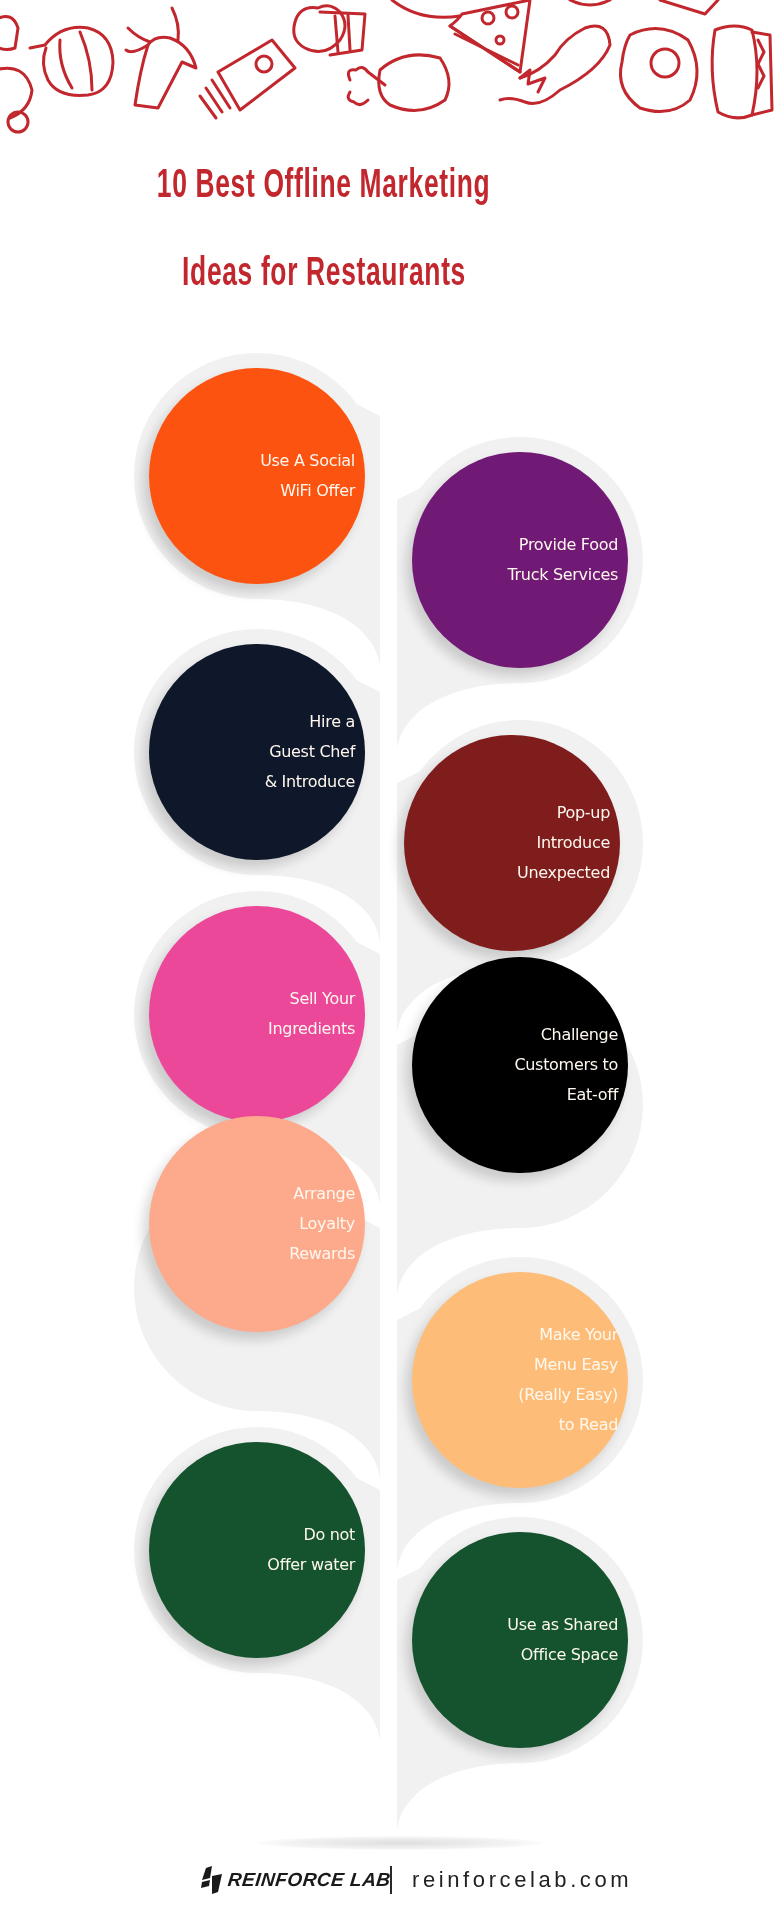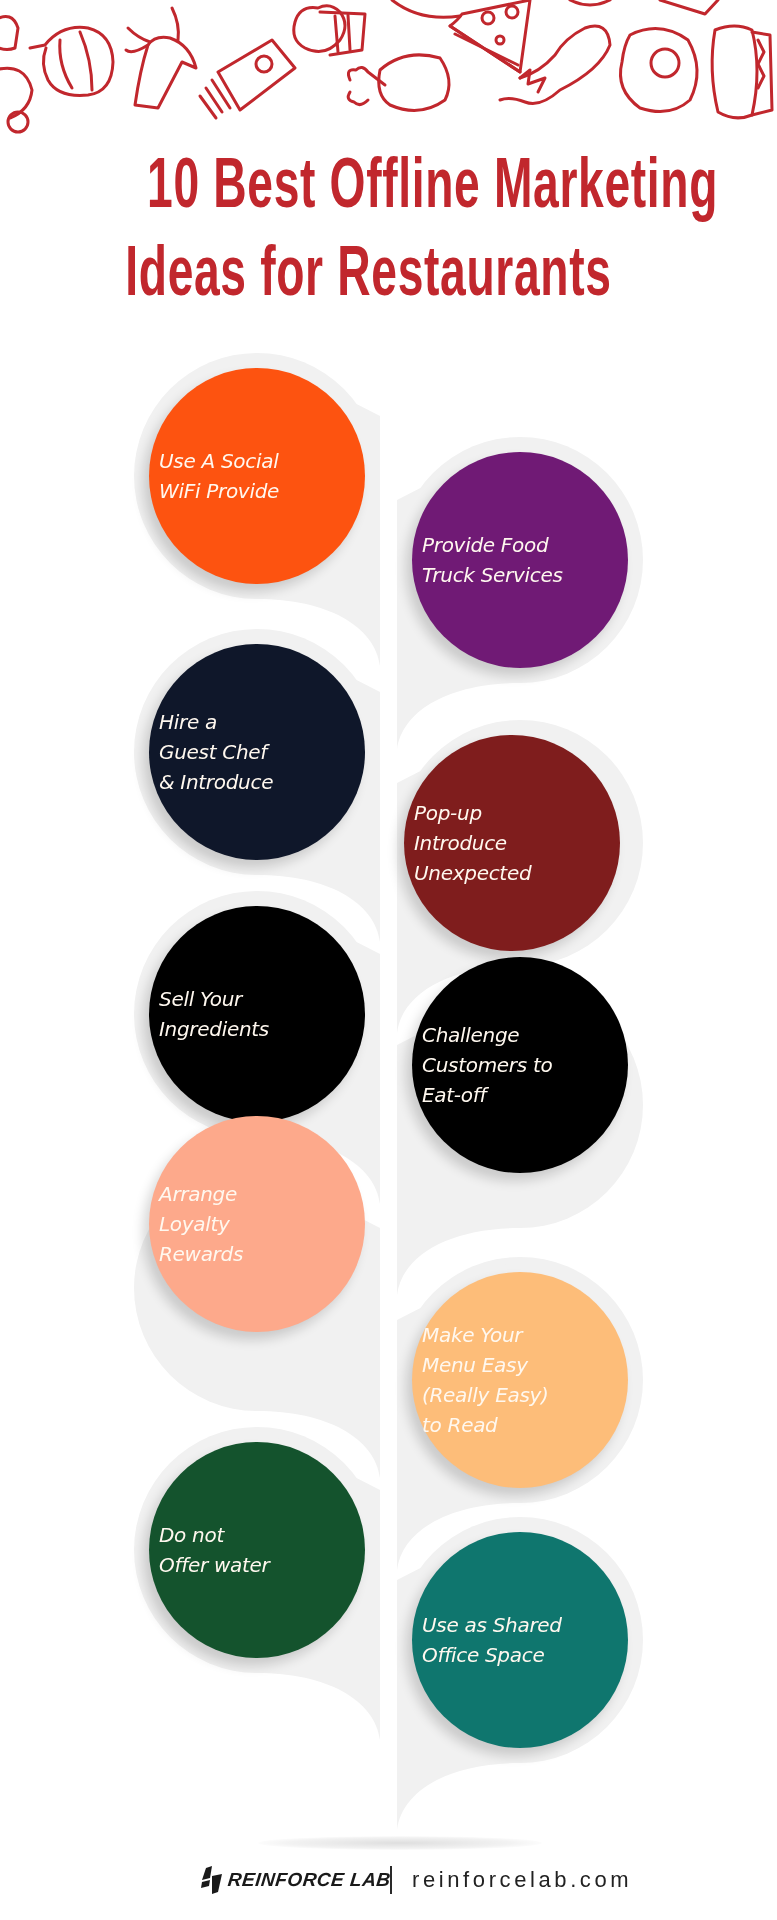--- a/index.html
+++ b/index.html
@@ -1,23 +1,23 @@
 <!DOCTYPE html>
 <html><head>
 <meta charset="utf-8">
 <style>
   html, body { margin: 0; padding: 0; background: #ffffff; }
   body { width: 777px; height: 1920px; position: relative; overflow: hidden; font-family: "DejaVu Sans", sans-serif; }
   .doodles { position: absolute; left: 0; top: 0; width: 777px; height: 140px; }
-  .title { position: absolute; left: 0; width: 648px; text-align: right; color: #c1272d; font-family: "Liberation Sans", sans-serif; font-weight: bold; font-size: 70px; line-height: 62px; letter-spacing: 1px; }
+  .title { position: absolute; left: 0; width: 648px; text-align: center; color: #c1272d; font-family: "Liberation Sans", sans-serif; font-weight: bold; font-size: 40px; line-height: 62px; letter-spacing: 1px; }
   .title span { display: inline-block; transform: scaleX(0.66); transform-origin: center; white-space: nowrap; }
   .title.l1 { top: 152px; }
   .title.l2 { top: 240px; }
   .tree { position: absolute; left: 0; top: 0; width: 777px; height: 1920px; }
-  .circle { position: absolute; width: 216px; height: 216px; border-radius: 50%; display: flex; align-items: center; justify-content: center; text-align: left; color: #fff8ef; font-family: "DejaVu Sans", sans-serif; font-size: 20px; line-height: 30px; box-shadow: -6px 8px 12px rgba(0,0,0,0.16); font-style: italic; }
+  .circle { position: absolute; width: 216px; height: 216px; border-radius: 50%; display: flex; align-items: center; justify-content: center; text-align: right; color: #fff8ef; font-family: "DejaVu Sans", sans-serif; font-size: 16px; line-height: 30px; box-shadow: -6px 8px 12px rgba(0,0,0,0.16); }
   .circle .txt { display: block; width: 196px; letter-spacing: -0.3px; }
   .footer-shadow { position: absolute; left: 258px; top: 1836px; width: 284px; height: 14px; border-radius: 50%; background: radial-gradient(ellipse at center, rgba(0,0,0,0.13) 0%, rgba(0,0,0,0.05) 55%, rgba(0,0,0,0) 75%); }
   .logo { position: absolute; left: 200px; top: 1866px; height: 28px; display: flex; align-items: center; }
   .logo-mark { width: 24px; height: 28px; margin-right: 4px; }
   .logo-text { font-family: "Liberation Sans", sans-serif; font-weight: bold; font-style: italic; font-size: 19px; color: #1a1a1a; letter-spacing: 0.5px; transform: skewX(-6deg); }
   .divider { position: absolute; left: 390px; top: 1866px; width: 2px; height: 28px; background: #2a2a2a; }
   .url { position: absolute; left: 412px; top: 1867px; font-family: "Liberation Sans", sans-serif; font-size: 22px; letter-spacing: 3.6px; color: #222222; line-height: 26px; }
 </style>
 </head>
 <body>
@@ -103,47 +103,47 @@
   <use href="#leafR" x="520" y="843"></use>
   <use href="#leafL" x="257" y="1014"></use>
   <use href="#leafR" x="520" y="1105"></use>
   <use href="#leafL" x="257" y="1288"></use>
   <use href="#leafR" x="520" y="1380"></use>
   <use href="#leafL" x="257" y="1550"></use>
   <use href="#leafR" x="520" y="1640"></use>
 </svg>
 
 <div class="circle" style="left:149px; top:368px; background:#fd5310;">
-  <span class="txt"><span>Use A Social</span><br><span>WiFi Provide</span></span>
+  <span class="txt"><span>Use A Social</span><br><span>WiFi Offer</span></span>
 </div>
 <div class="circle" style="left:412px; top:452px; background:#701a75;">
   <span class="txt"><span>Provide Food</span><br><span>Truck Services</span></span>
 </div>
 <div class="circle" style="left:149px; top:644px; background:#0f172a;">
   <span class="txt"><span>Hire a</span><br><span>Guest Chef</span><br><span>&amp; Introduce</span></span>
 </div>
 <div class="circle" style="left:404px; top:735px; background:#7f1d1d;">
   <span class="txt"><span>Pop-up</span><br><span>Introduce</span><br><span>Unexpected</span></span>
 </div>
-<div class="circle" style="left:149px; top:906px; background:#000000;">
+<div class="circle" style="left:149px; top:906px; background:#ec4899;">
   <span class="txt"><span>Sell Your</span><br><span>Ingredients</span></span>
 </div>
 <div class="circle" style="left:412px; top:957px; background:#000000;">
   <span class="txt"><span>Challenge</span><br><span>Customers to</span><br><span>Eat-off</span></span>
 </div>
 <div class="circle" style="left:149px; top:1116px; background:#fda98b;">
   <span class="txt"><span>Arrange</span><br><span>Loyalty</span><br><span>Rewards</span></span>
 </div>
 <div class="circle" style="left:412px; top:1272px; background:#fdbd79;">
   <span class="txt"><span>Make Your</span><br><span>Menu Easy</span><br><span>(Really Easy)</span><br><span>to Read</span></span>
 </div>
 <div class="circle" style="left:149px; top:1442px; background:#14532d;">
   <span class="txt"><span>Do not</span><br><span>Offer water</span></span>
 </div>
-<div class="circle" style="left:412px; top:1532px; background:#0f766e;">
+<div class="circle" style="left:412px; top:1532px; background:#14532d;">
   <span class="txt"><span>Use as Shared</span><br><span>Office Space</span></span>
 </div>
 
 <div class="footer-shadow"></div>
 
 <div class="logo">
   <svg class="logo-mark" viewBox="0 0 24 28">
     <path d="M 6 2 L 12 0 L 10 12 L 2 14 Z" fill="#1a1a1a"></path>
     <path d="M 12 10 L 22 8 L 18 26 L 12 28 Z" fill="#1a1a1a"></path>
     <path d="M 2 16 L 10 14 L 9 20 L 1 22 Z" fill="#1a1a1a"></path>

